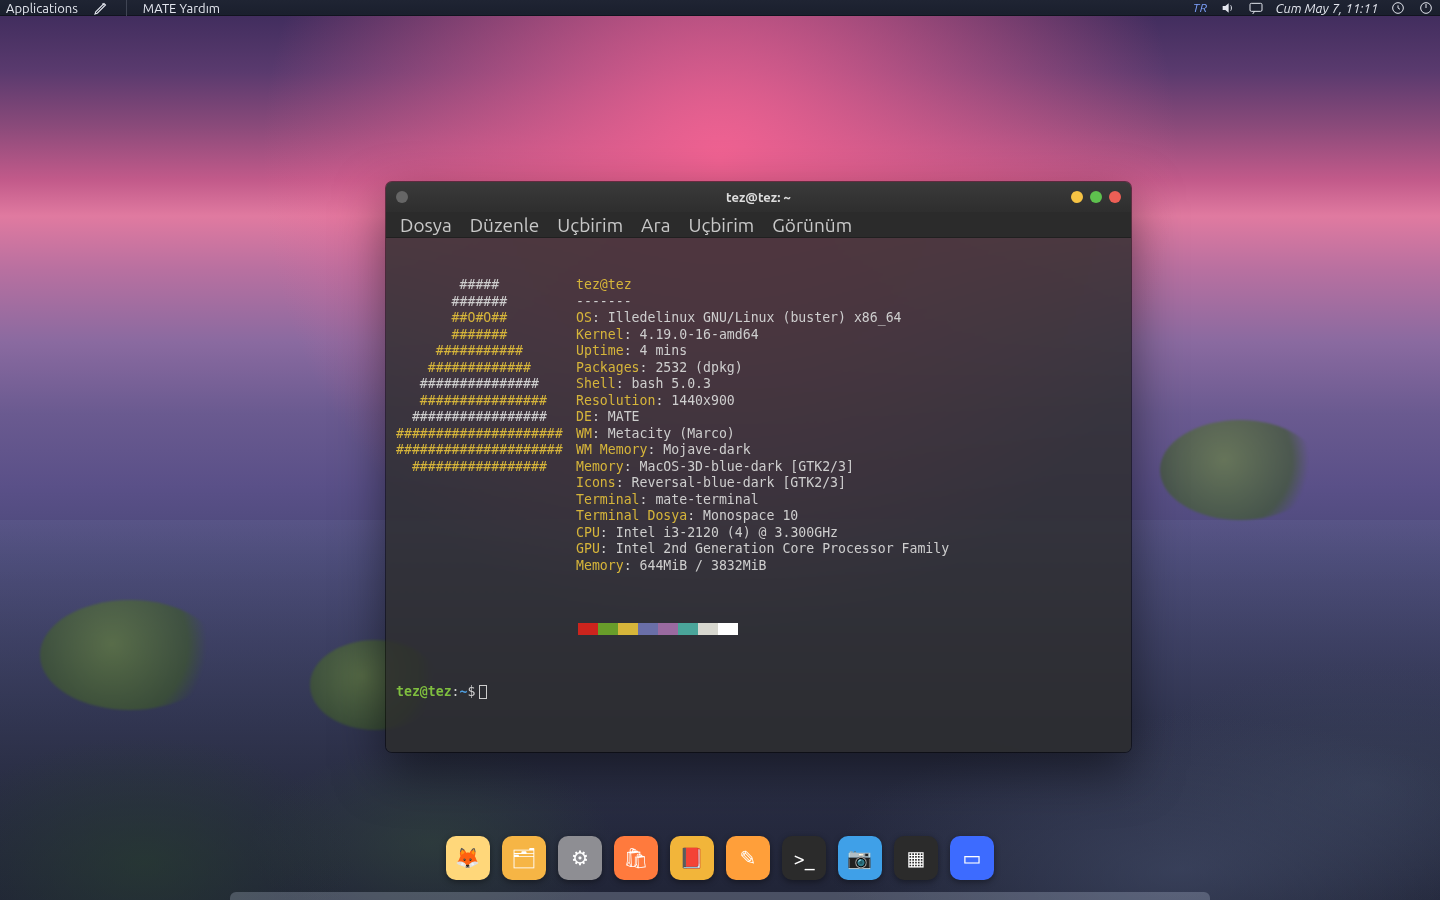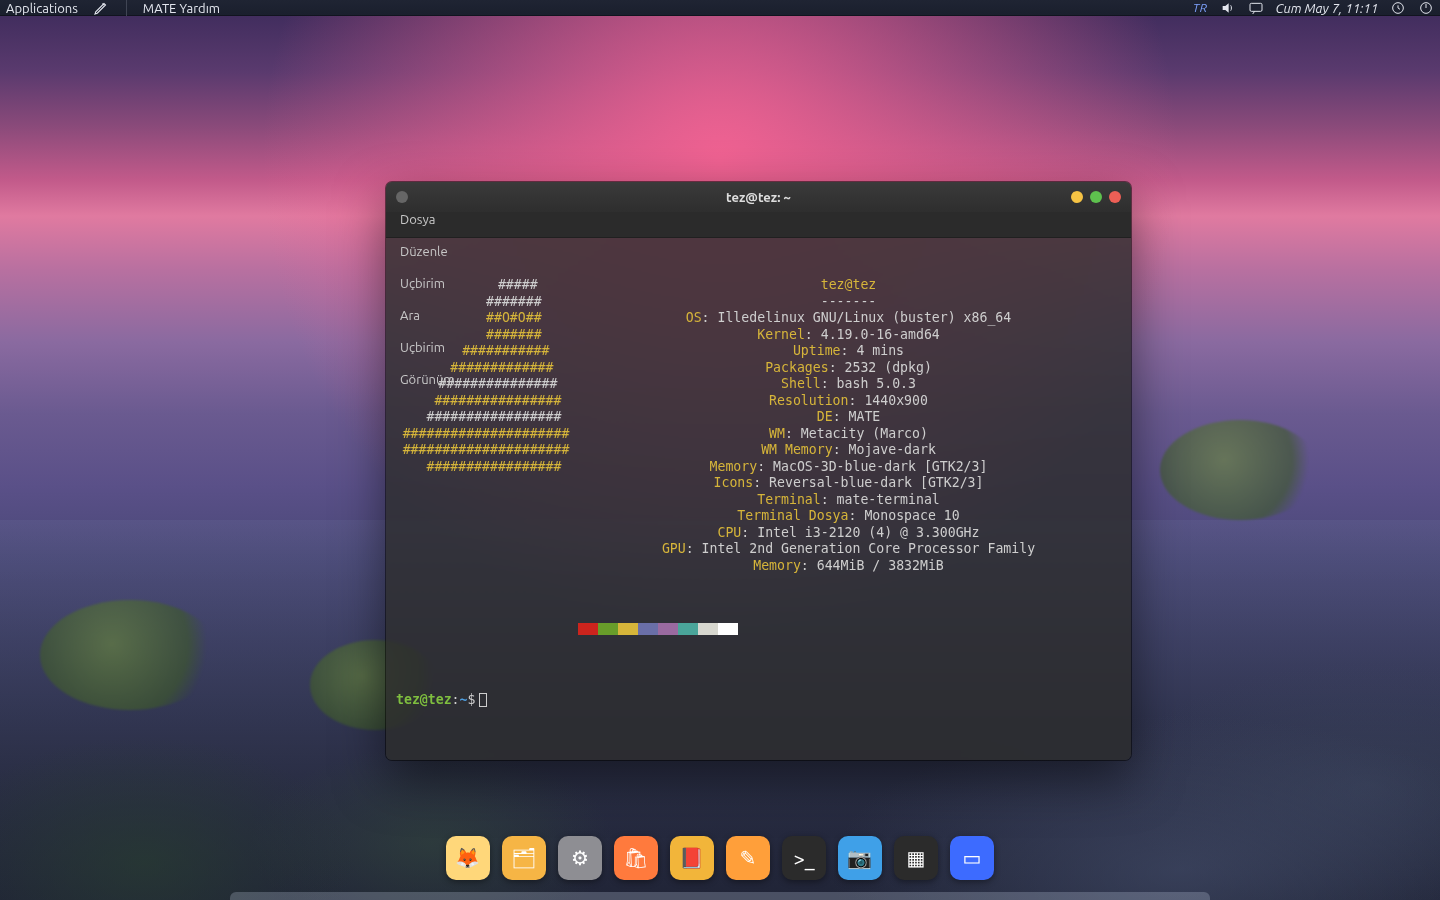--- a/index.html
+++ b/index.html
@@ -70,41 +70,41 @@
     display:flex; align-items:center; justify-content:center; position:relative;
     font-size:13px; color:#ddd; font-weight:700;
   }
   .term-titlebar .close-dot { position:absolute; left:10px; top:9px; width:12px; height:12px; border-radius:50%; background:#666; }
   .traffic { position:absolute; right:10px; top:9px; display:flex; gap:7px; }
   .traffic span { width:12px; height:12px; border-radius:50%; display:block; }
   .tl-min{ background:#f6c344; }
   .tl-max{ background:#5ec14e; }
   .tl-close{ background:#ed5f56; }
   .term-menubar {
-    height:26px; background:#2b2b2b; display:flex; align-items:flex-start; gap:18px;
-    padding:0 14px; font-size:13px; color:#c8c8c8; border-bottom:1px solid rgba(0,0,0,.25);flex-direction:column;
+    height:26px; background:#2b2b2b; display:flex; align-items:center; gap:18px;
+    padding:0 14px; font-size:19px; color:#c8c8c8; border-bottom:1px solid rgba(0,0,0,.25);
   }
   .term-body {
     padding: 6px 10px 18px 10px;
     font-family: "DejaVu Sans Mono","Menlo","Consolas",monospace;
     font-size: 13.2px; line-height:16.5px; color:#cecece; white-space:pre;
   }
   .ascii .y { color:#d6b53a; }
   .info .k { color:#d6b53a; }
   .swatches { display:flex; margin-top:16px; margin-left:182px; }
   .swatches span { width:20px; height:12px; display:block; }
-  .prompt-line { margin-top:24px; }
+  .prompt-line { margin-top:16px; }
   .prompt-user { color:#7fbf3f; font-weight:700; }
   .prompt-sep { color:#cecece; }
   .prompt-path { color:#4f9fe0; font-weight:700; }
   .cursor-box {
     display:inline-block; width:8px; height:14px; border:1px solid #cecece;
     vertical-align:middle; margin-left:4px;
   }
-  .term-cols { display:flex;text-align:center; }
+  .term-cols { display:flex; }
   .ascii-col { width:180px; }
   .info-col { flex:1; }
   .ascii-col, .info-col { white-space:pre; }
   
   .dock {
     position:absolute; left:50%; bottom:14px; transform:translateX(-50%);
     display:flex; gap:12px; padding:6px 12px;
     z-index:60;
   }
   .dock .app {

